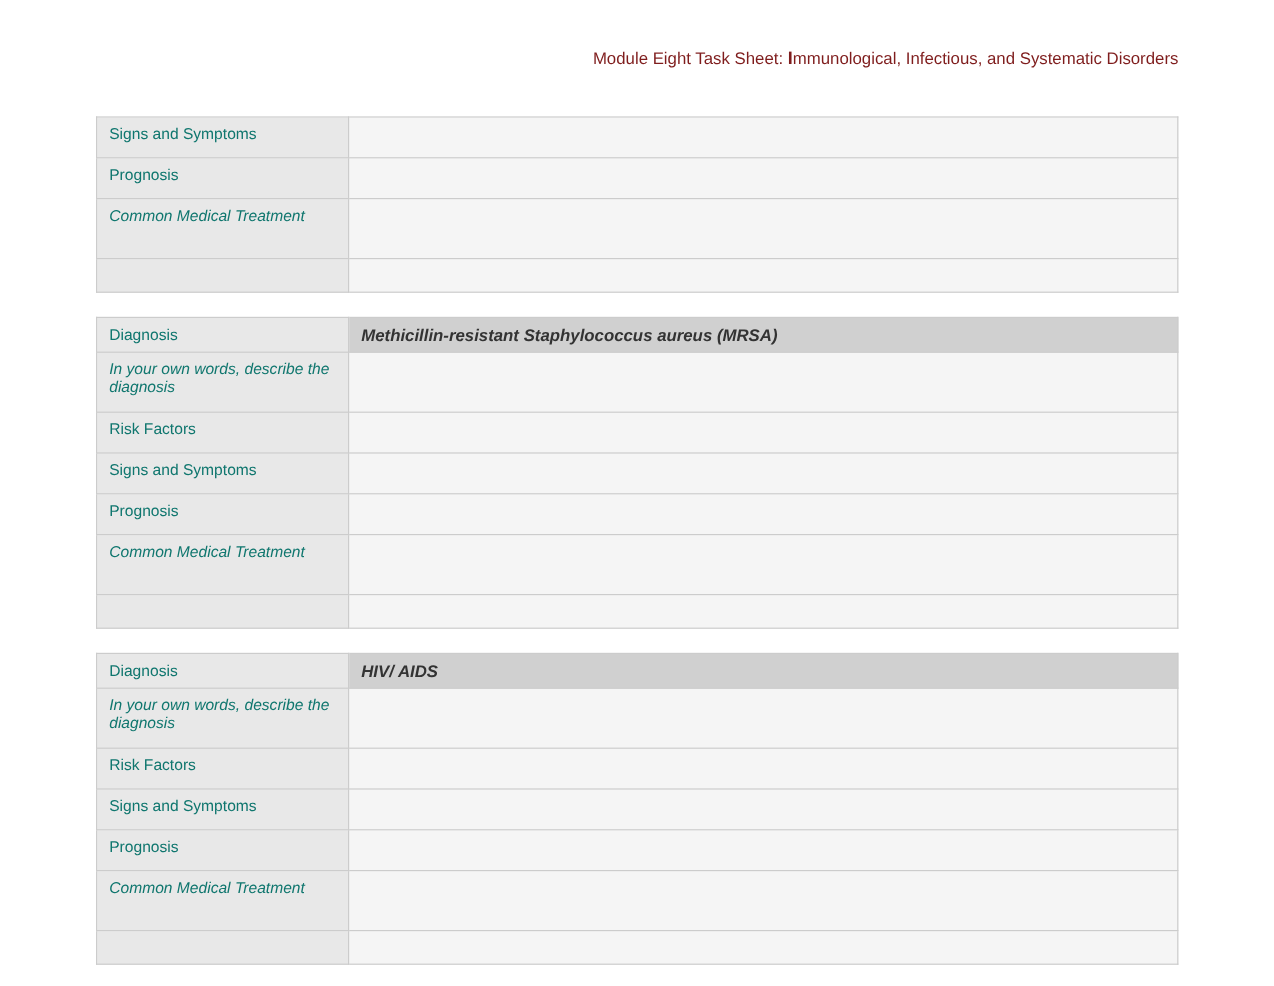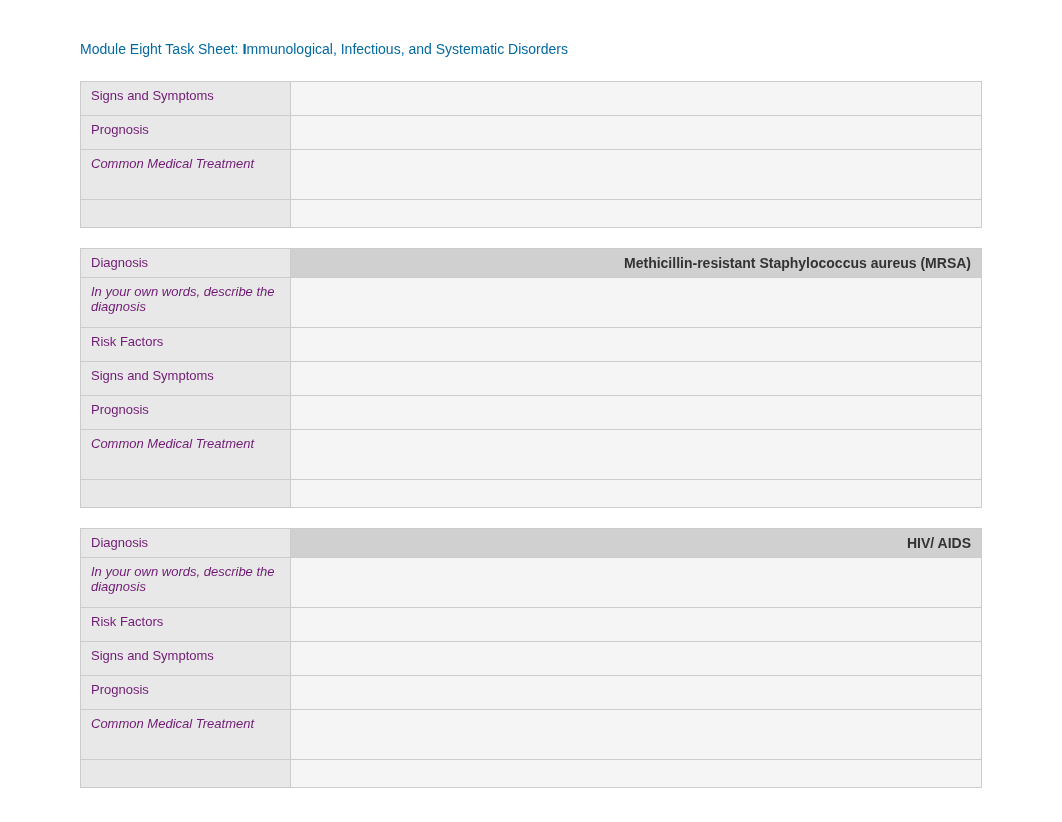--- a/index.html
+++ b/index.html
@@ -13,23 +13,24 @@
       font-family: Arial, sans-serif;
       font-size: 13px;
       color: #333;
       width: 1062px;
       min-height: 822px;
       padding: 40px 80px;
     }
 
     .page-title {
       font-size: 14px;
-      color: #0369a1;
-      margin-bottom: 24px;
+      color: #7f1d1d;
+      margin-bottom: 40px;
       font-weight: normal;
+      text-align: right;
     }
 
     .page-title .bold-m {
       font-weight: bold;
       font-size: 15px;
     }
 
     .task-table {
       width: 100%;
       border-collapse: collapse;
@@ -40,31 +41,32 @@
     .task-table td {
       border: 1px solid #ccc;
       padding: 6px 10px;
       vertical-align: top;
     }
 
     .label-col {
       width: 210px;
       background-color: #e8e8e8;
       font-size: 13px;
-      color: #701a75;
+      color: #0f766e;
     }
 
     .content-col {
       background-color: #f5f5f5;
     }
 
     .diagnosis-title {
       font-weight: bold;
+      font-style: italic;
       font-size: 14px;
-      text-align: right;
+      text-align: left;
       background-color: #d0d0d0;
       padding: 8px;
     }
 
     .row-single {
       height: 34px;
     }
 
     .row-double {
       height: 50px;

